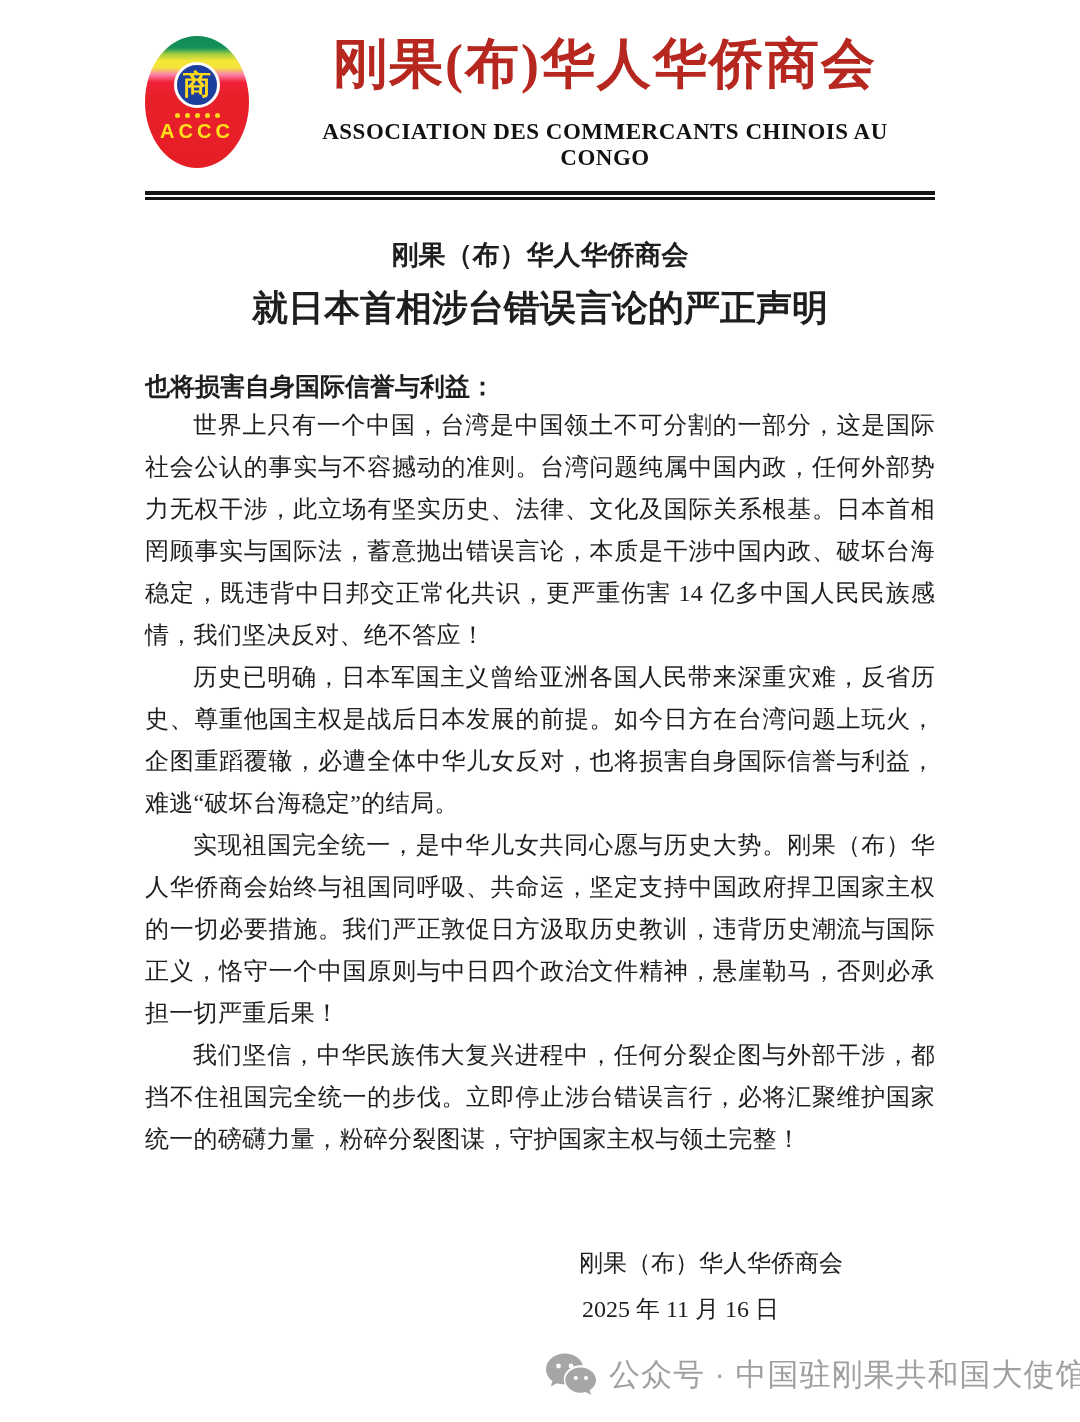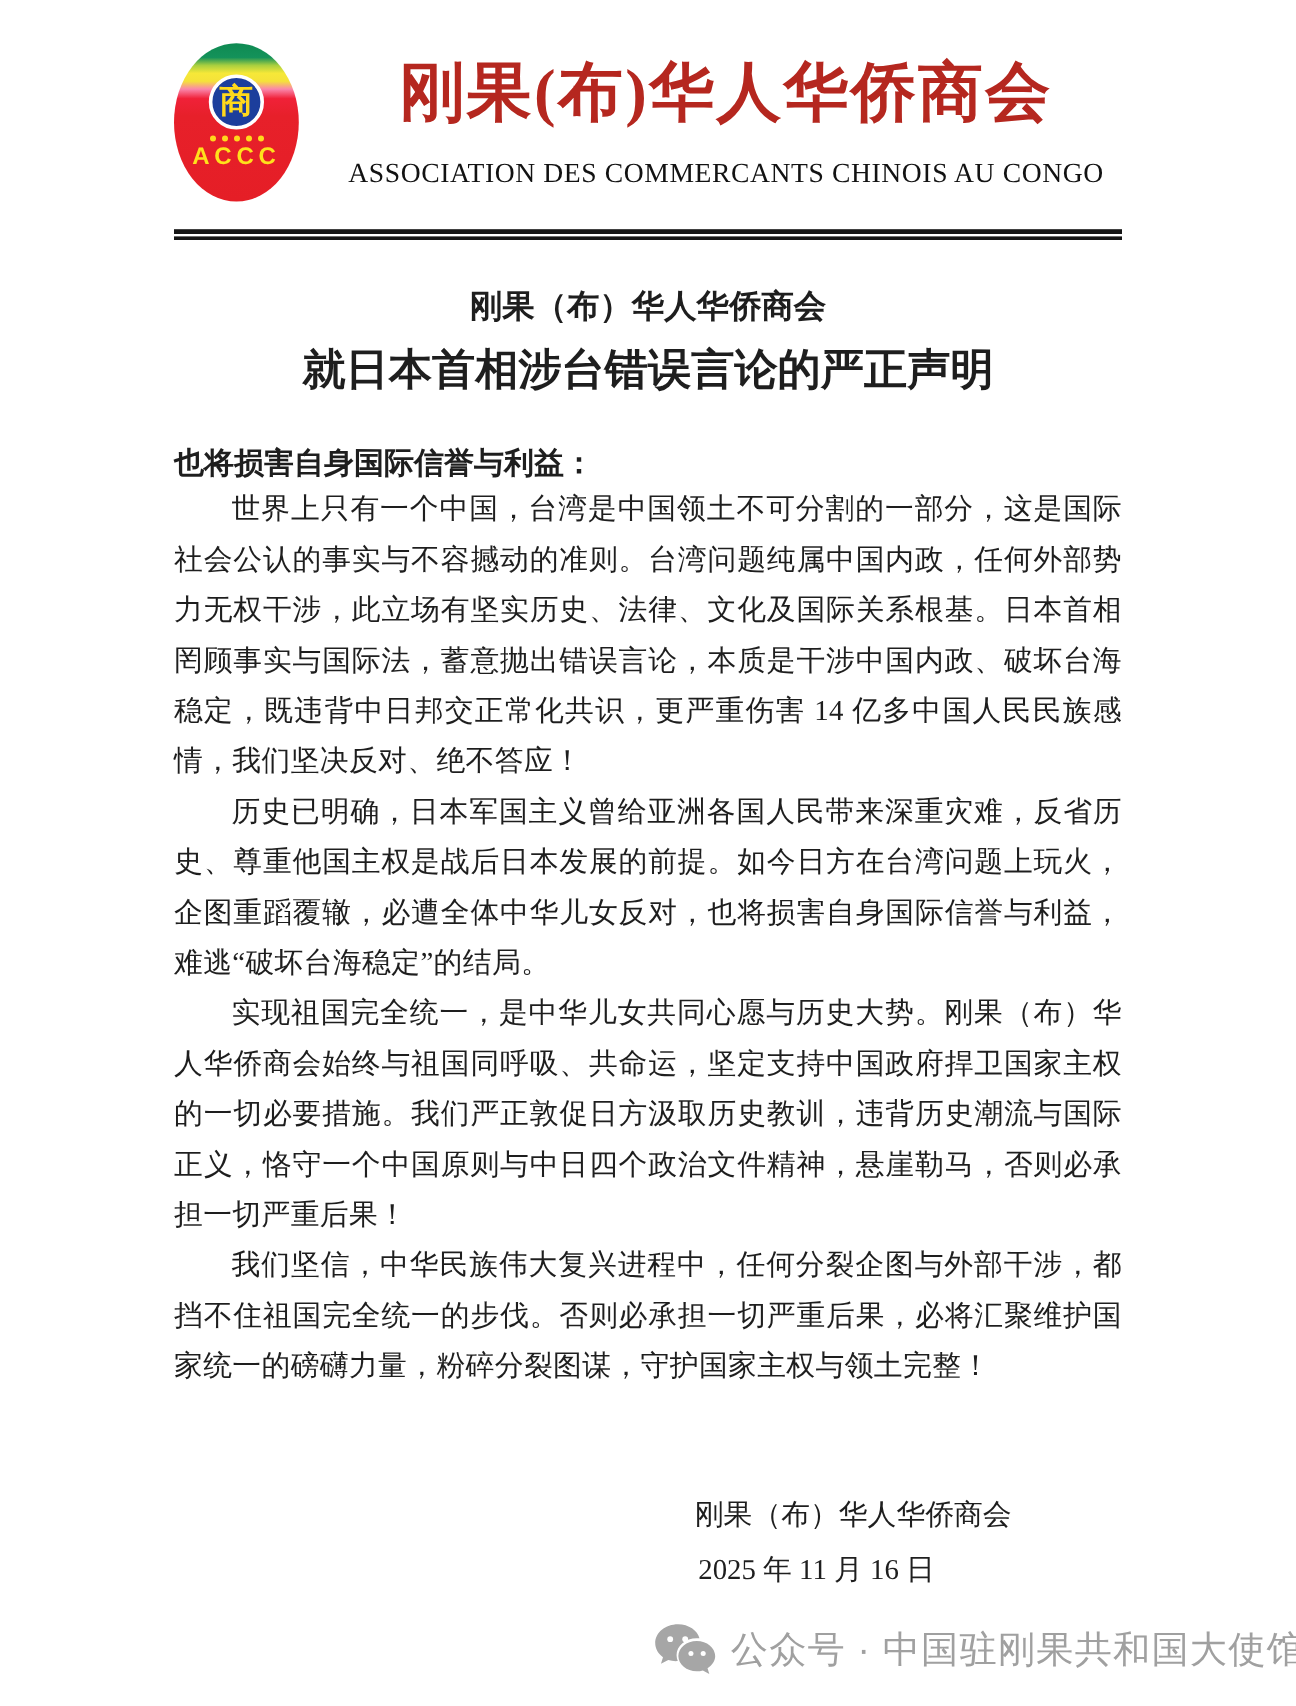--- a/index.html
+++ b/index.html
@@ -24,21 +24,21 @@
     color:#ffd91c;font-size:28px;font-weight:bold;line-height:40px;text-align:center;
   }
   .logo-dots{margin-top:5px;display:flex;gap:5px;}
   .logo-dots i{width:5px;height:5px;border-radius:50%;background:#ffd91c;display:block;}
   .acronym{
     margin-top:2px;color:#ffe11c;font-weight:bold;font-size:20px;letter-spacing:4px;
     font-family:"Liberation Sans","DejaVu Sans",sans-serif;
   }
   .header-text{flex:1;text-align:center;padding-left:26px;}
   .org-zh{font-size:54px;font-weight:bold;color:#b5271f;letter-spacing:2px;line-height:62px;}
-  .org-fr{font-size:23px;font-weight:normal;color:#121212;margin-top:24px;letter-spacing:.5px;text-align:center;}
+  .org-fr{font-size:23px;font-weight:bold;color:#121212;margin-top:24px;letter-spacing:.5px;text-align:center;}
 
   .rule{margin-top:20px;}
   .rule .r1{height:4px;background:#151515;}
   .rule .r2{height:2px;background:#ffffff;}
   .rule .r3{height:3px;background:#151515;}
 
   
   .doc-title1{text-align:center;font-size:27px;font-weight:bold;margin-top:40px;line-height:30px;}
   .doc-title2{text-align:center;font-size:36px;font-weight:bold;margin-top:23px;line-height:31px;}
   .salutation{font-size:25px;font-weight:bold;margin-top:45px;line-height:35px;}
@@ -88,21 +88,21 @@
 
   <div class="doc-title1">刚果（布）华人华侨商会</div>
   <div class="doc-title2">就日本首相涉台错误言论的严正声明</div>
 
   <div class="salutation">也将损害自身国际信誉与利益：</div>
 
   <div class="body-text">
     <p>世界上只有一个中国，台湾是中国领土不可分割的一部分，这是国际社会公认的事实与不容撼动的准则。台湾问题纯属中国内政，任何外部势力无权干涉，此立场有坚实历史、法律、文化及国际关系根基。日本首相罔顾事实与国际法，蓄意抛出错误言论，本质是干涉中国内政、破坏台海稳定，既违背中日邦交正常化共识，更严重伤害 14 亿多中国人民民族感情，我们坚决反对、绝不答应！</p>
     <p>历史已明确，日本军国主义曾给亚洲各国人民带来深重灾难，反省历史、尊重他国主权是战后日本发展的前提。如今日方在台湾问题上玩火，企图重蹈覆辙，必遭全体中华儿女反对，也将损害自身国际信誉与利益，难逃“破坏台海稳定”的结局。</p>
     <p>实现祖国完全统一，是中华儿女共同心愿与历史大势。刚果（布）华人华侨商会始终与祖国同呼吸、共命运，坚定支持中国政府捍卫国家主权的一切必要措施。我们严正敦促日方汲取历史教训，违背历史潮流与国际正义，恪守一个中国原则与中日四个政治文件精神，悬崖勒马，否则必承担一切严重后果！</p>
-    <p>我们坚信，中华民族伟大复兴进程中，任何分裂企图与外部干涉，都挡不住祖国完全统一的步伐。否则必承担一切严重后果，必将汇聚维护国家统一的磅礴力量，粉碎分裂图谋，守护国家主权与领土完整！</p>
+    <p>我们坚信，中华民族伟大复兴进程中，任何分裂企图与外部干涉，都挡不住祖国完全统一的步伐。立即停止涉台错误言行，必将汇聚维护国家统一的磅礴力量，粉碎分裂图谋，守护国家主权与领土完整！</p>
   </div>
 
   <div class="sign-line">刚果（布）华人华侨商会</div>
   <div class="date-line">2025 年 11 月 16 日</div>
 
   <div class="watermark">
     <svg width="52" height="46" viewBox="0 0 52 46" aria-hidden="true">
       <g fill="#a6a6a6">
         <path d="M20 1.5C9.5 1.5 1 8.5 1 17.2c0 4.7 2.5 8.9 6.5 11.8l-1.7 5.5 6.1-3.2c2 .6 4.1 1 6.3 1 .5 0 1.1 0 1.6-.1-.6-1.5-1-3.2-1-4.9 0-7.8 7.5-14.1 16.8-14.1.8 0 1.5 0 2.3.1C36.3 6.7 28.9 1.5 20 1.5z"></path>
         <path d="M35.6 15.4c-8.4 0-15.3 5.7-15.3 12.7s6.9 12.7 15.3 12.7c1.8 0 3.5-.2 5.1-.7l5.4 2.8-1.5-4.7c3.9-2.3 6.4-6 6.4-10.1 0-7-6.9-12.7-15.4-12.7z"></path>

